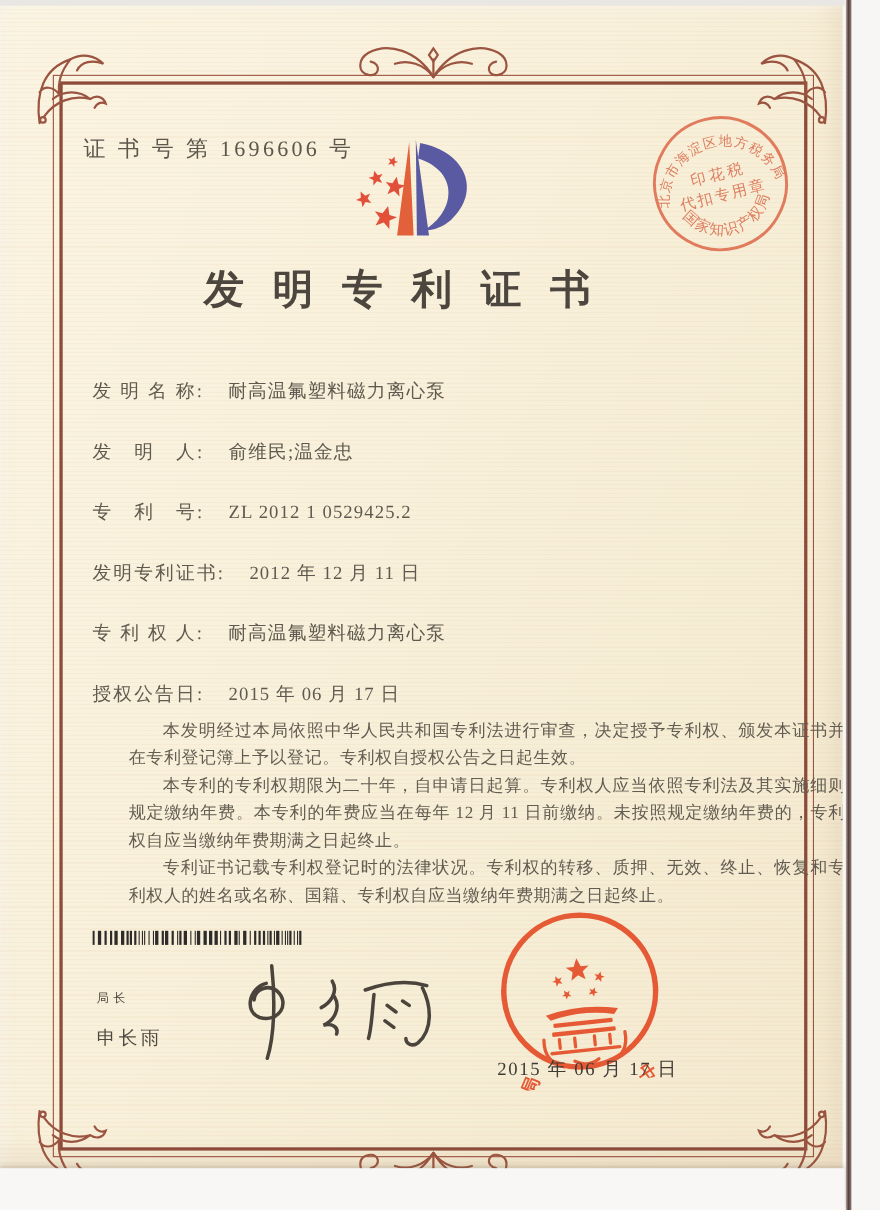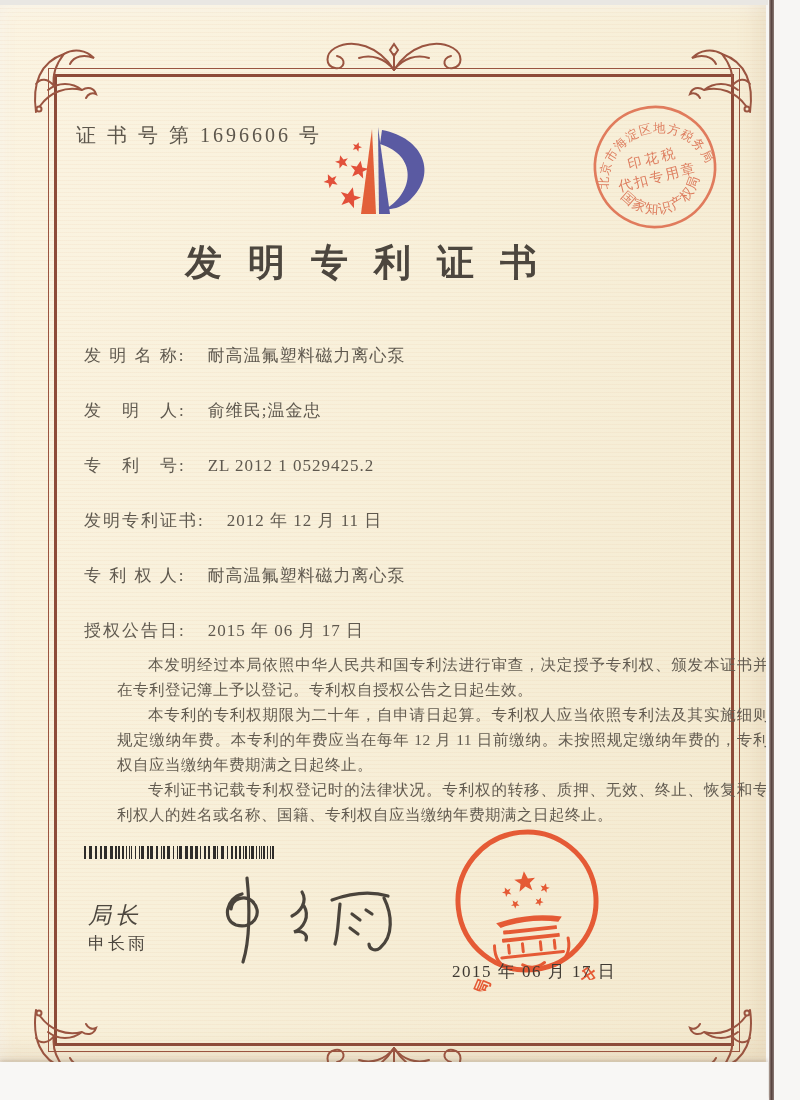--- a/index.html
+++ b/index.html
@@ -29,21 +29,21 @@
   }
   .field{position:absolute;left:84px;right:100px;height:30px;font-size:17px;color:#5f594f;white-space:nowrap;}
   .field .lab{letter-spacing:2px;}
   .field .val{margin-left:22px;letter-spacing:1px;}
   .paras{position:absolute;left:76px;top:648px;width:652px;font-size:15.5px;line-height:25px;
     color:#635c51;text-align:justify;letter-spacing:.5px;margin-left:41px;}
   .paras p{margin:0;text-indent:2em;}
   .barcode{position:absolute;left:84px;top:842px;width:198px;height:13px;font-size:0;overflow:hidden;}
   .barcode i{display:inline-block;height:100%;background:#2e2c2a;}
   .barcode b{display:inline-block;height:100%;}
-  .director-title{position:absolute;left:88px;top:896px;font-size:23px;letter-spacing:4px;color:#4e4840;font-style:italic;}
+  .director-title{position:absolute;left:88px;top:896px;font-size:11px;letter-spacing:4px;color:#4e4840;}
   .director-name{position:absolute;left:88px;top:928px;font-size:17px;letter-spacing:3px;color:#4e4840;}
   .signature{position:absolute;left:198px;top:864px;}
   .seal{position:absolute;left:442px;top:812px;transform:rotate(-6deg);opacity:.93;}
   .issue-date{position:absolute;left:452px;top:956px;font-size:17px;letter-spacing:1.5px;color:#3f3a33;z-index:5;}
   .footer{position:absolute;left:60px;top:1006px;width:580px;text-align:center;font-size:14px;letter-spacing:2px;color:#5a544a;}
   .right-strip{position:absolute;left:766px;top:0;width:34px;height:1100px;background:#f7f6f4;}
   .edge-line{position:absolute;left:769px;top:0;width:5px;height:1100px;
     background:linear-gradient(90deg,#b9a9a2,#55403c 45%,#8a7a74);}
   .bottom-strip{position:absolute;left:0;top:1062px;width:768px;height:38px;background:#f8f7f5;
     box-shadow:0 -2px 4px rgba(120,100,80,.25);}

